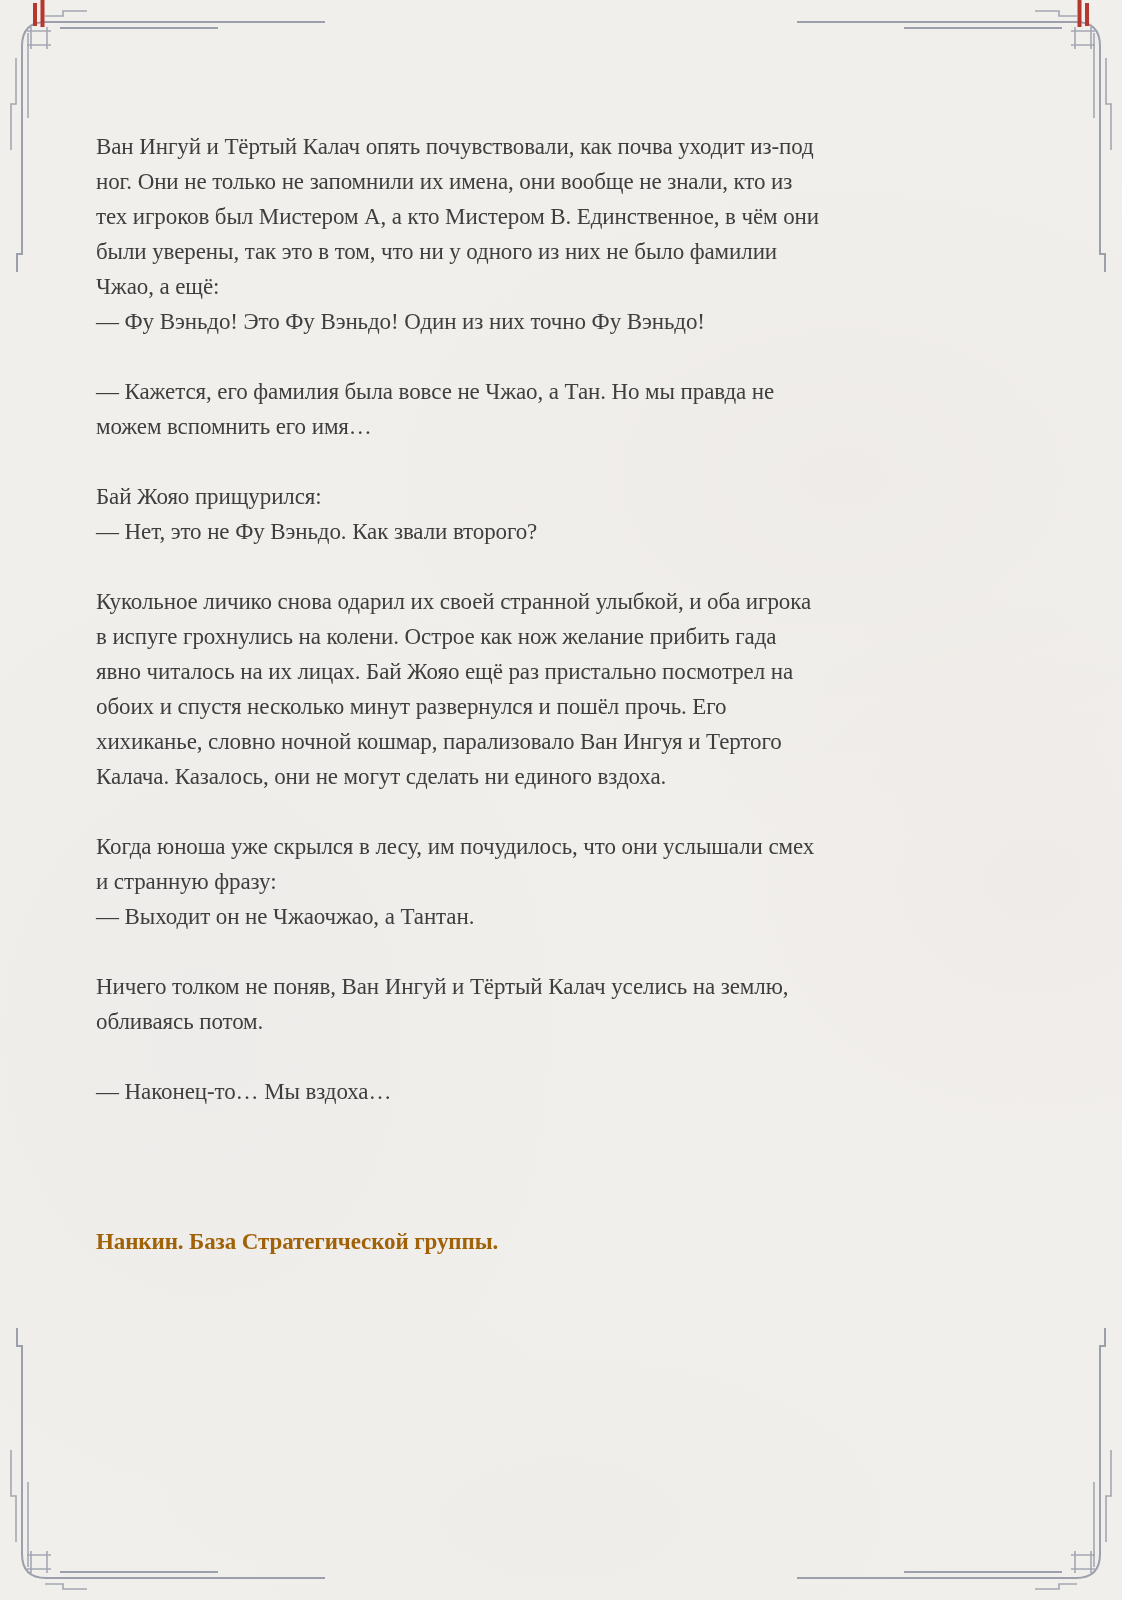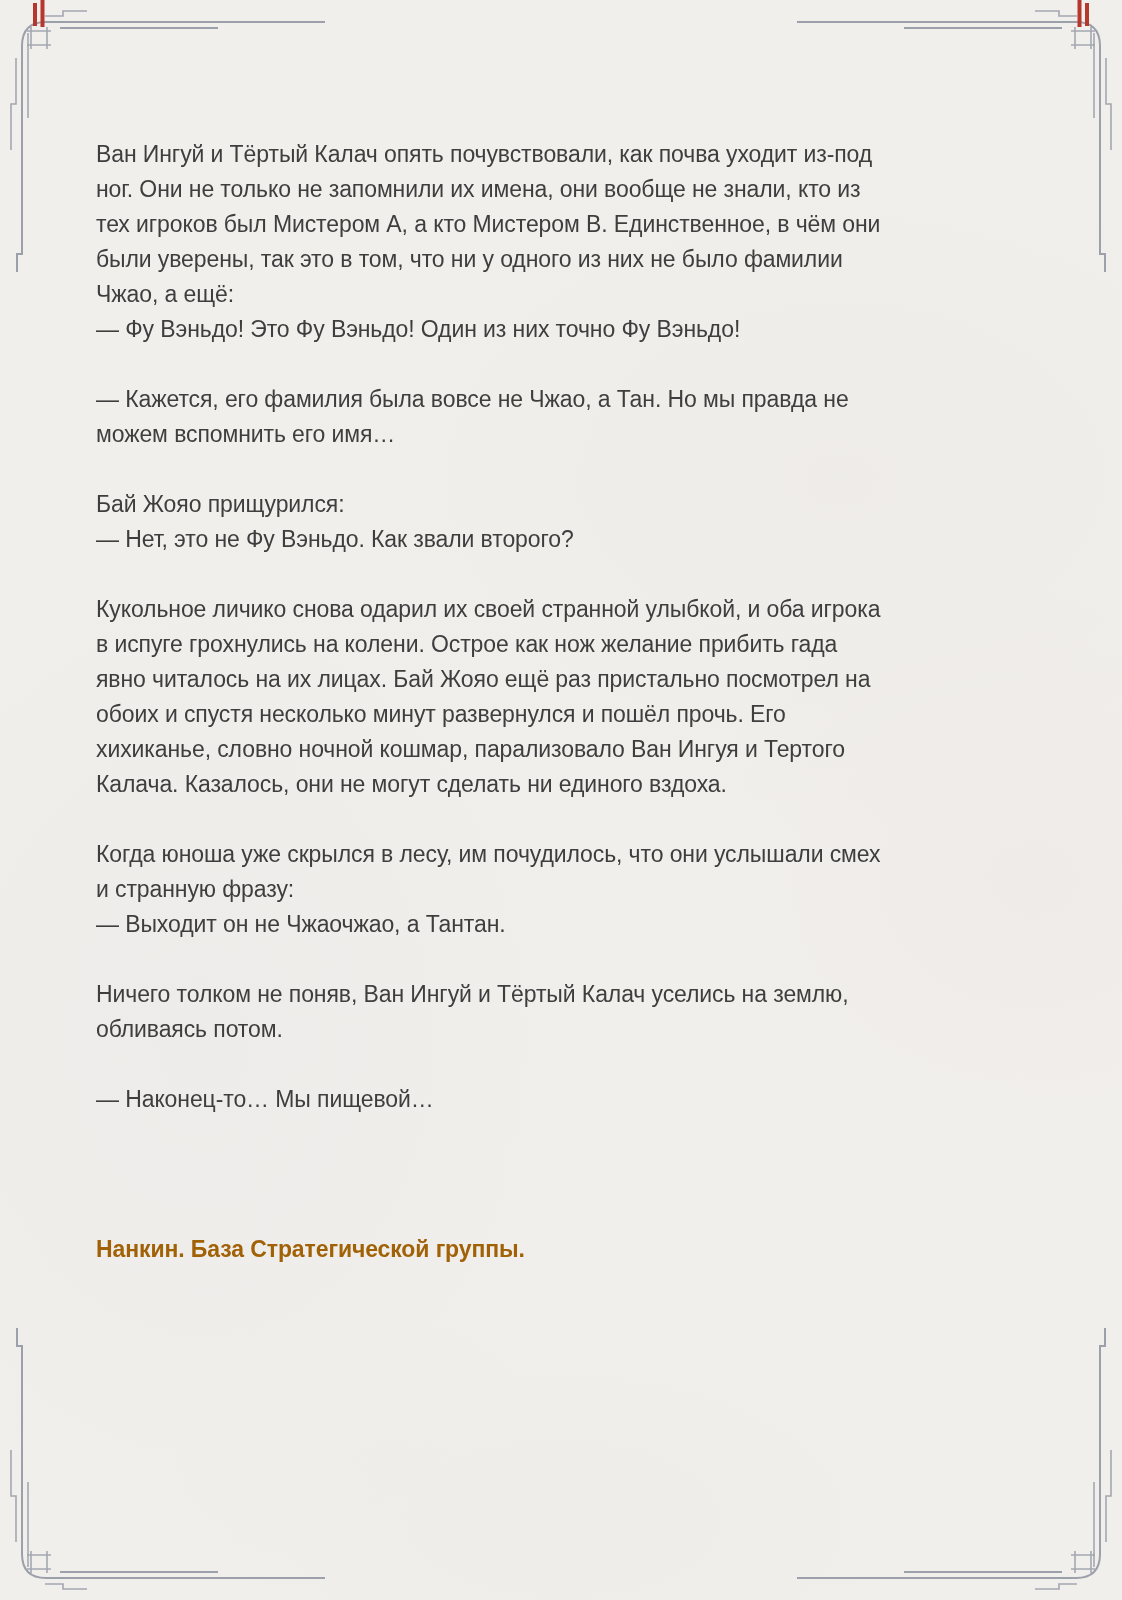--- a/index.html
+++ b/index.html
@@ -50,21 +50,21 @@
     position:absolute;
     left:96px;
     top:122px;
     width:940px;
     color:var(--ink);
     font-size:23px;
     line-height:35px;
     letter-spacing:-0.1px;
     white-space:pre-line;
   }
-  .content p{margin:15px 0 35px 0;}
+  .content p{margin:7px 0 35px 0;font-family:Liberation Serif, serif;}
   .content p.heading{
     font-weight:bold;
     color:#a16207;
     margin-top:115px;
   }
 </style>
 </head>
 <body>
 
 <div class="page">
@@ -118,15 +118,15 @@
 — Фу Вэньдо! Это Фу Вэньдо! Один из них точно Фу Вэньдо!</p><p class="normal">— Кажется, его фамилия была вовсе не Чжао, а Тан. Но мы правда не
 можем вспомнить его имя…</p><p class="normal">Бай Жояо прищурился:
 — Нет, это не Фу Вэньдо. Как звали второго?</p><p class="normal">Кукольное личико снова одарил их своей странной улыбкой, и оба игрока
 в испуге грохнулись на колени. Острое как нож желание прибить гада
 явно читалось на их лицах. Бай Жояо ещё раз пристально посмотрел на
 обоих и спустя несколько минут развернулся и пошёл прочь. Его
 хихиканье, словно ночной кошмар, парализовало Ван Ингуя и Тертого
 Калача. Казалось, они не могут сделать ни единого вздоха.</p><p class="normal">Когда юноша уже скрылся в лесу, им почудилось, что они услышали смех
 и странную фразу:
 — Выходит он не Чжаочжао, а Тантан.</p><p class="normal">Ничего толком не поняв, Ван Ингуй и Тёртый Калач уселись на землю,
-обливаясь потом.</p><p class="normal">— Наконец-то… Мы пищевой…</p><p class="heading">Нанкин. База Стратегической группы.</p></main>
+обливаясь потом.</p><p class="normal">— Наконец-то… Мы вздоха…</p><p class="heading">Нанкин. База Стратегической группы.</p></main>
 
 </div>
 
 </body></html>

